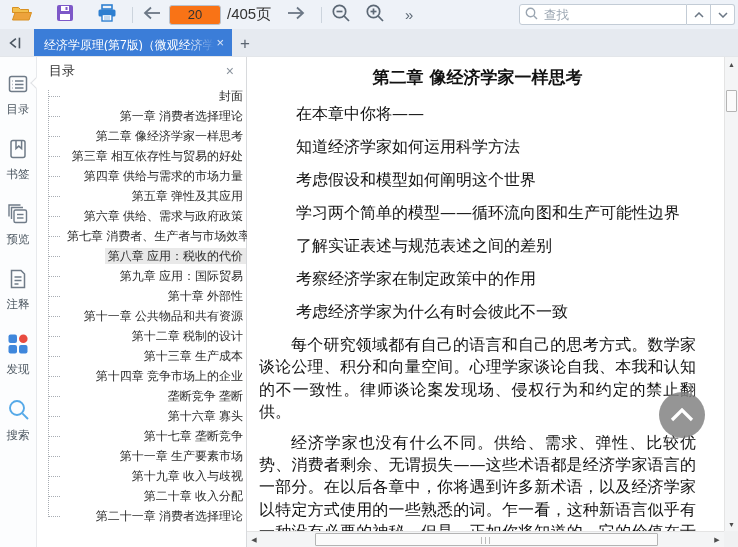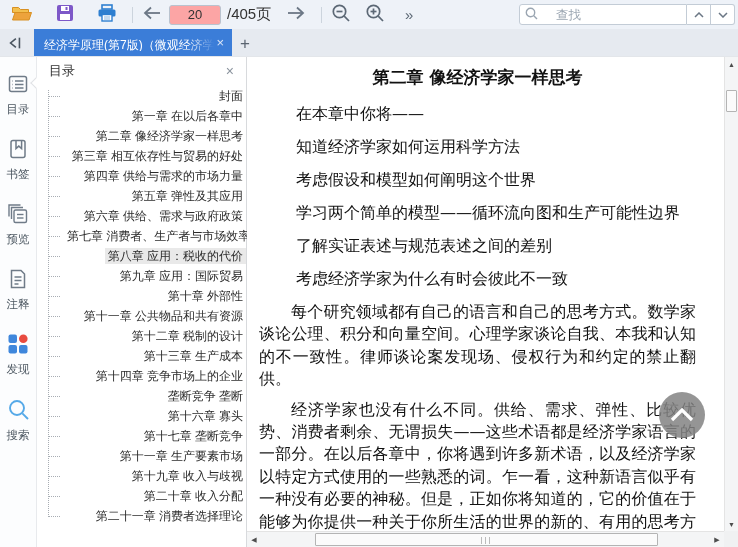--- a/index.html
+++ b/index.html
@@ -10,28 +10,28 @@
   }
   
   .toolbar{
     position:absolute;left:0;top:0;width:738px;height:29px;
     background:#eef2f8;display:flex;align-items:center;
   }
   .tbtn{display:flex;align-items:center;justify-content:center;height:24px;min-width:26px;
     border:none;background:transparent;padding:0 3px;cursor:pointer;}
   .tsep{width:1px;height:16px;background:#ccd4dd;margin:0 6px;}
   .page-input{width:52px;height:20px;border:1px solid #b9c3cf;border-radius:3px;
-    text-align:center;font-size:13px;color:#333;background:#fca5a5;outline:none;margin:0 4px;}
+    text-align:center;font-size:13px;color:#333;background:#f97316;outline:none;margin:0 4px;}
   .page-total{font-size:15px;color:#333;margin:0 6px 0 2px;white-space:nowrap;}
   .more-glyph{font-size:15px;color:#5c6875;padding:0 4px;}
   .search-wrap{position:absolute;right:3px;top:4px;display:flex;height:21px;}
   .search-box{display:flex;align-items:center;width:168px;height:21px;background:#fff;
     border:1px solid #c3ccd6;border-radius:3px 0 0 3px;padding:0 5px;}
   .search-box input{border:none;outline:none;flex:1;font-size:12.5px;color:#333;min-width:0;
-    font-family:"Liberation Sans",sans-serif;background:transparent;margin-left:16px;}
+    font-family:"Liberation Sans",sans-serif;background:transparent;margin-left:4px;}
   .search-box input::placeholder{color:#9aa5b1;}
   .snav{width:24px;height:21px;border:1px solid #c3ccd6;border-left:none;background:#fff;
     display:flex;align-items:center;justify-content:center;cursor:pointer;padding:0;}
   .snav:last-child{border-radius:0 3px 3px 0;}
   
   .tabbar{
     position:absolute;left:0;top:29px;width:738px;height:27px;
     background:#e6eaf0;display:flex;align-items:flex-end;
   }
   .collapse-btn{width:30px;height:27px;display:flex;align-items:center;justify-content:center;
@@ -287,21 +287,21 @@
     </div>
 
     <div class="toc-panel">
       <div class="active-notch"></div>
       <div class="toc-head">
         <span class="t">目录</span>
         <button class="toc-close">×</button>
       </div>
       <ul class="toc-list">
           <li class="toc-item"><span class="toc-label">封面</span></li>
-          <li class="toc-item"><span class="toc-label">第一章 在以后各章中</span></li>
+          <li class="toc-item"><span class="toc-label">第一章 消费者选择理论</span></li>
           <li class="toc-item"><span class="toc-label">第二章 像经济学家一样思考</span></li>
           <li class="toc-item"><span class="toc-label">第三章 相互依存性与贸易的好处</span></li>
           <li class="toc-item"><span class="toc-label">第四章 供给与需求的市场力量</span></li>
           <li class="toc-item"><span class="toc-label">第五章 弹性及其应用</span></li>
           <li class="toc-item"><span class="toc-label">第六章 供给、需求与政府政策</span></li>
           <li class="toc-item"><span class="toc-label">第七章 消费者、生产者与市场效率</span></li>
           <li class="toc-item selected"><span class="toc-label">第八章 应用：税收的代价</span></li>
           <li class="toc-item"><span class="toc-label">第九章 应用：国际贸易</span></li>
           <li class="toc-item"><span class="toc-label">第十章 外部性</span></li>
           <li class="toc-item"><span class="toc-label">第十一章 公共物品和共有资源</span></li>
@@ -320,20 +320,21 @@
 
     <div class="content">
       <div class="page">
         <div class="chapter-title">第二章 像经济学家一样思考</div>
         <div id="content-lines">
             <p class="cline">在本章中你将——</p>
             <p class="cline">知道经济学家如何运用科学方法</p>
             <p class="cline">考虑假设和模型如何阐明这个世界</p>
             <p class="cline">学习两个简单的模型——循环流向图和生产可能性边界</p>
             <p class="cline">了解实证表述与规范表述之间的差别</p>
+            <p class="cline">考察经济学家在制定政策中的作用</p>
             <p class="cline">考虑经济学家为什么有时会彼此不一致</p>
           </div>
         <div id="content-paras">
             <p class="cpara">每个研究领域都有自己的语言和自己的思考方式。数学家谈论公理、积分和向量空间。心理学家谈论自我、本我和认知的不一致性。律师谈论案发现场、侵权行为和约定的禁止翻供。</p>
             <p class="cpara">经济学家也没有什么不同。供给、需求、弹性、比较优势、消费者剩余、无谓损失——这些术语都是经济学家语言的一部分。在以后各章中，你将遇到许多新术语，以及经济学家以特定方式使用的一些熟悉的词。乍一看，这种新语言似乎有一种没有必要的神秘。但是，正如你将知道的，它的价值在于能够为你提供一种关于你所生活的世界的新的、有用的思考方式。</p>
           </div>
       </div>
 
       <button class="backtop">
         <svg width="24" height="14" viewBox="0 0 24 14" fill="none" stroke="#ffffff" stroke-width="3.2">

